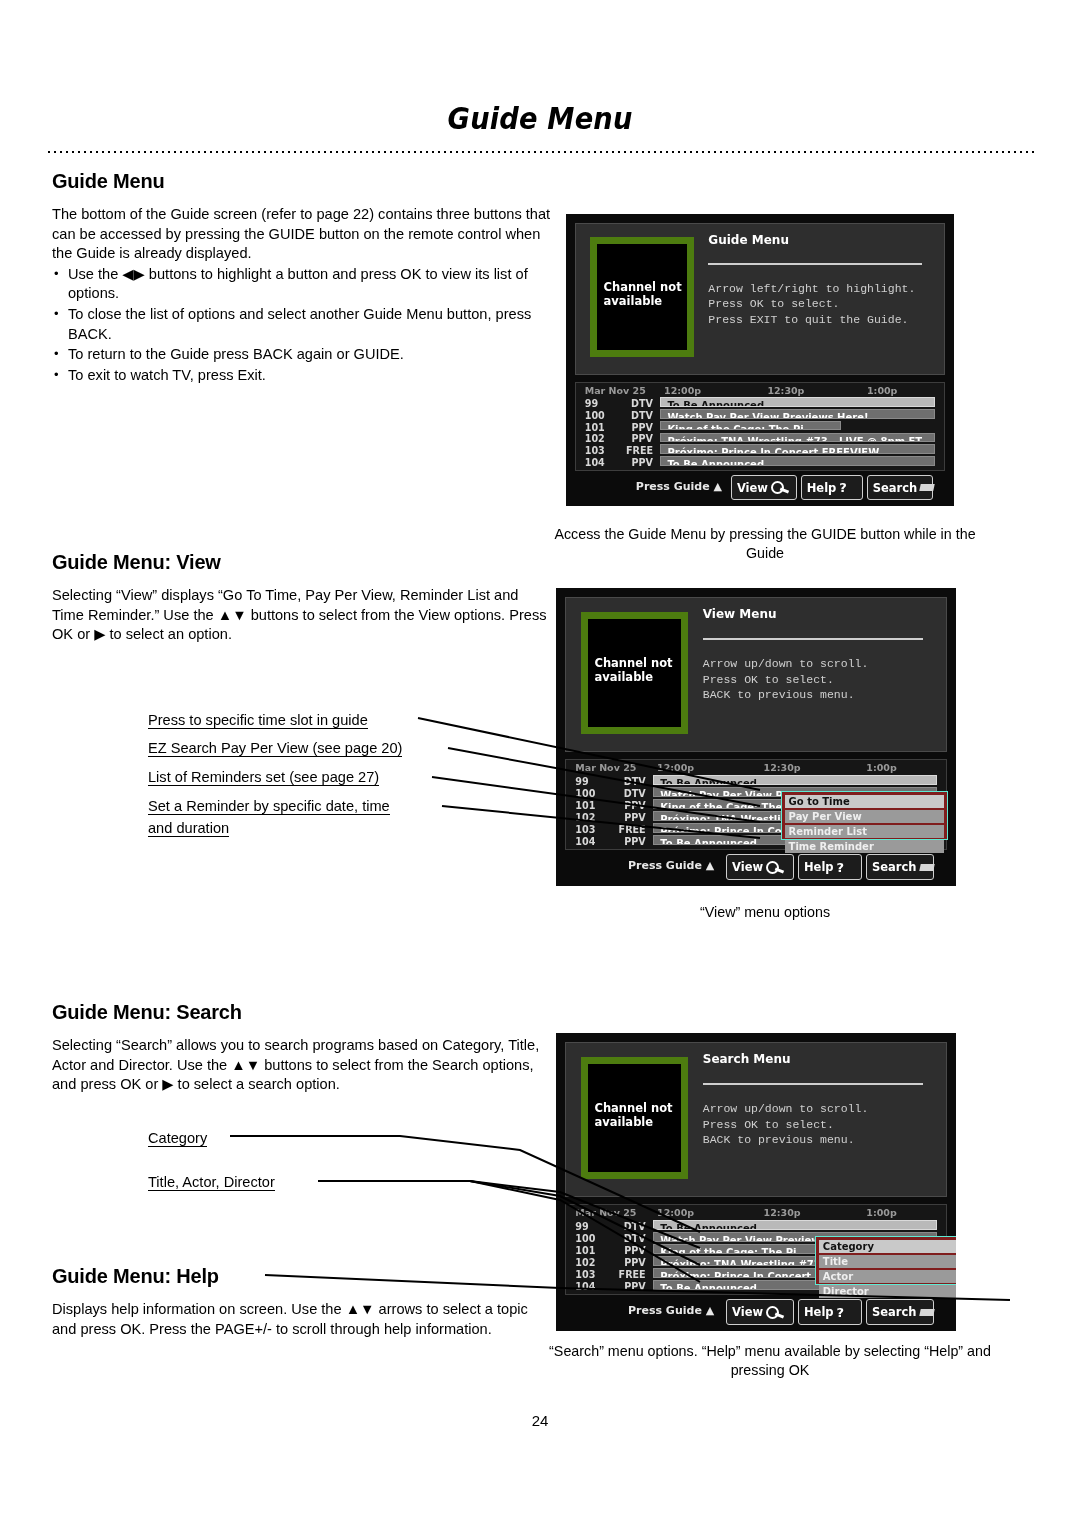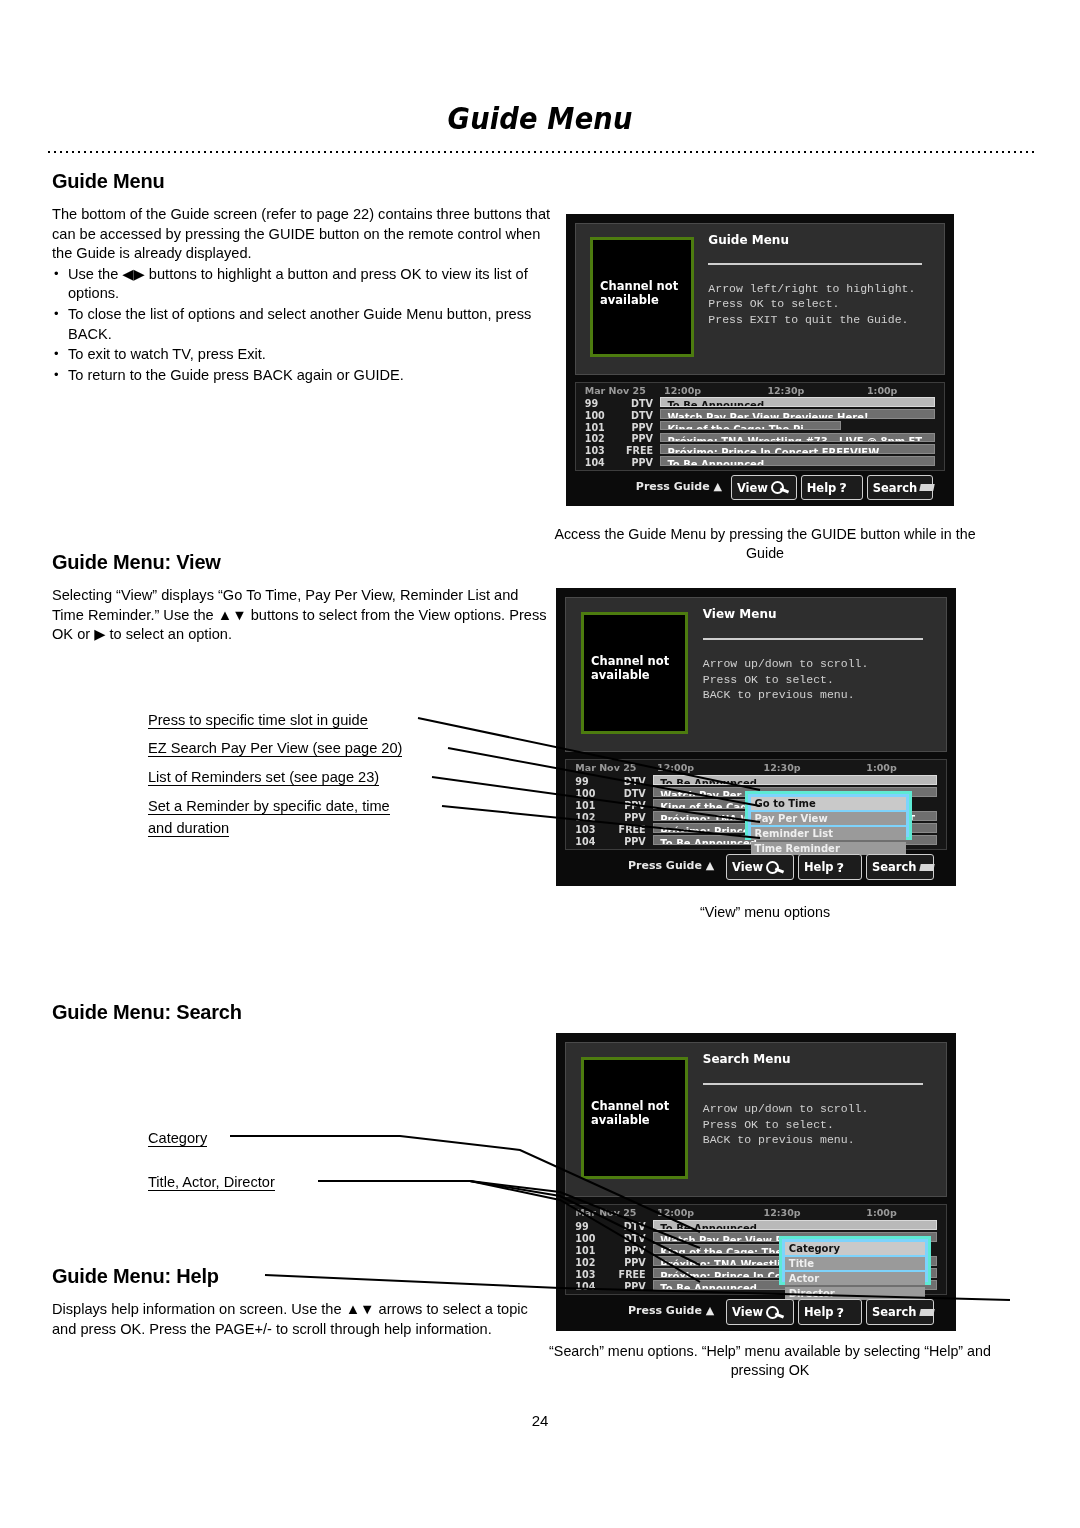--- a/index.html
+++ b/index.html
@@ -133,21 +133,21 @@
     border: 1px solid #4a4a4a;
     box-sizing: border-box;
   }
   .tv-preview {
     position: absolute;
     left: 4%;
     top: 9%;
     width: 28%;
     height: 80%;
     background: #000;
-    border: 3px solid #4d7c0f;
+    border: 7px solid #4d7c0f;
     box-sizing: border-box;
     padding-left: 24px;
   }
   .tv-preview-txt {
     position: absolute;
     left: 7%;
     top: 34%;
     font-size: 11.5px;
     line-height: 14px;
     color: #fff;
@@ -307,24 +307,25 @@
     width: 14px; height: 7px;
     background: #d8d8d8;
     display: inline-block;
     flex: none;
     transform: skewX(-12deg);
   }
 
   
   .tv-drop {
     position: absolute;
-    background: #7dd3fc;
-    border: 3px solid #5eead4;
+    background: #7f1d1d;
+    border: 1px solid #5eead4;
     box-sizing: border-box;
     padding: 3px;
+    margin-left: 36px;
   }
   .tv-drop-item {
     height: 13px;
     background: #9a9a9a;
     color: #efefef;
     font-size: 10px;
     font-weight: bold;
     font-family: "DejaVu Sans", sans-serif;
     line-height: 13px;
     padding-left: 4px;
@@ -344,22 +345,22 @@
     <div class="head-title">Guide Menu</div>
   </div>
   <div class="dotrule"></div>
 
   <div class="col-left" style="top:170px;">
     <h2 class="sec">Guide Menu</h2>
     <p class="body">The bottom of the Guide screen (refer to page 22) contains three buttons that can be accessed by pressing the GUIDE button on the remote control when the Guide is already displayed.</p>
     <ul class="bullets">
       <li>Use the ◀▶ buttons to highlight a button and press OK to view its list of options.</li>
       <li>To close the list of options and select another Guide Menu button, press BACK.</li>
+      <li>To return to the Guide press BACK again or GUIDE.</li>
       <li>To exit to watch TV, press Exit.</li>
-      <li>To return to the Guide press BACK again or GUIDE.</li>
     </ul>
   </div>
 
   <div class="tv" id="tv1" style="left:566px; top:214px; width:388px; height:292px;">
     <div class="tv-inner">
       <div class="tv-info">
         <div class="tv-preview">
           <div class="tv-preview-txt">
             <div>Channel not</div>
             <div>available</div>
@@ -440,21 +441,21 @@
     <p class="body">Selecting “View” displays “Go To Time, Pay Per View, Reminder List and Time Reminder.” Use the ▲▼ buttons to select from the View options. Press OK or ▶ to select an option.</p>
   </div>
 
   <div class="callout" style="left:148px; top:710px;">
     <span>Press to specific time slot in guide</span>
   </div>
   <div class="callout" style="left:148px; top:738px;">
     <span>EZ Search Pay Per View (see page 20)</span>
   </div>
   <div class="callout" style="left:148px; top:767px;">
-    <span>List of Reminders set (see page 23)</span>
+    <span>List of Reminders set (see page 27)</span>
   </div>
   <div class="callout" style="left:148px; top:796px;">
     <span>Set a Reminder by specific date, time</span>
   </div>
   <div class="callout" style="left:148px; top:818px;">
     <span>and duration</span>
   </div>
 
   <div class="tv" id="tv2" style="left:556px; top:588px; width:400px; height:298px;">
     <div class="tv-inner">
@@ -537,20 +538,21 @@
           <span class="binoc"></span>
         </div>
       </div>
     </div>
   </div>
 
   <div class="caption" style="left:620px; top:903px; width:290px;">“View” menu options</div>
 
   <div class="col-left" style="top:1001px;">
     <h2 class="sec">Guide Menu: Search</h2>
+    <p class="body">Selecting “Search” allows you to search programs based on Category, Title, Actor and Director. Use the ▲▼ buttons to select from the Search options, and press OK or ▶ to select a search option.</p>
   </div>
 
   <div class="callout" style="left:148px; top:1128px;">
     <span>Category</span>
   </div>
   <div class="callout" style="left:148px; top:1172px;">
     <span>Title, Actor, Director</span>
   </div>
 
   <div class="col-left" style="top:1265px;">

